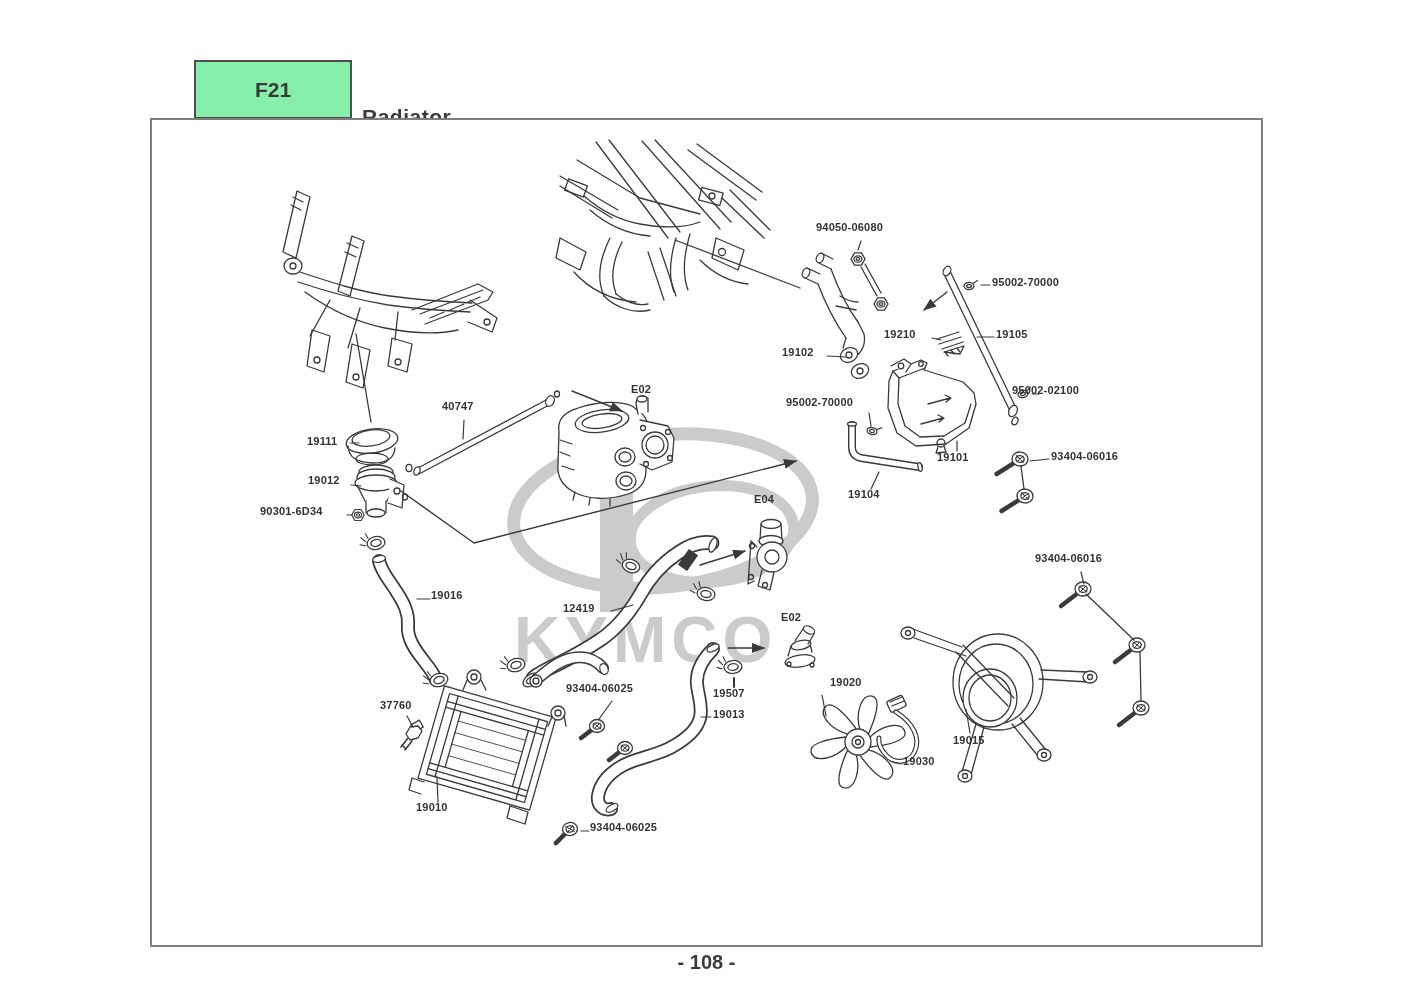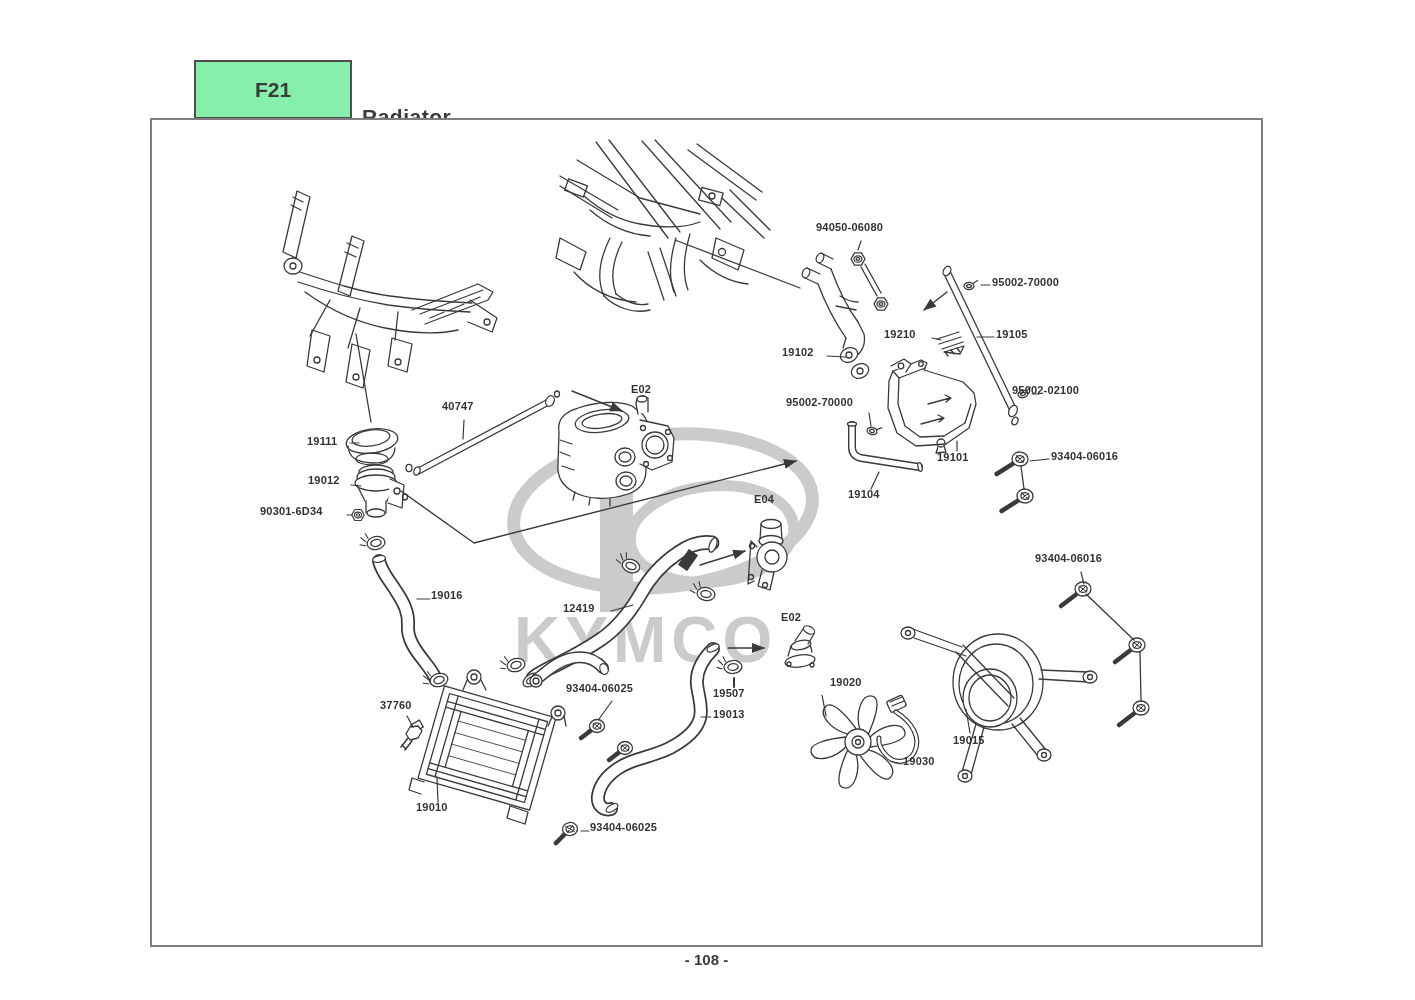--- a/index.html
+++ b/index.html
@@ -2,21 +2,21 @@
 <html><head>
 <meta charset="utf-8">
 <style>
   html,body { margin:0; padding:0; background:#fff; }
   body { width:1415px; height:1000px; position:relative; font-family:"Liberation Sans", sans-serif; overflow:hidden; }
   .header-box { position:absolute; left:150px; top:60px; width:158px; height:59px; border:2px solid #4e4e4e; box-sizing:border-box; display:flex; align-items:center; justify-content:center; font-size:21px; font-weight:bold; color:#3a3a3a; background:#86efac;margin-left:44px; }
   .header-title { position:absolute; left:362px; top:79px; font-size:21px; font-weight:bold; color:#3a3a3a; letter-spacing:0.5px;margin-top:26px; }
   .content-border { position:absolute; left:150px; top:118px; width:1113px; height:829px; border:2px solid #7e7e7e; box-sizing:border-box; background:#fff; }
   svg.diagram { position:absolute; left:0; top:0; width:1415px; height:1000px; }
   .plabel { position:absolute; font-weight:bold; font-size:11px; line-height:1.1; color:#333; white-space:nowrap; letter-spacing:0.2px; }
-  .footer { position:absolute; left:150px; top:951px; width:1113px; text-align:center; font-weight:bold; font-size:15px; color:#3a3a3a; }
+  .footer { position:absolute; left:150px; top:951px; width:1113px; text-align:center; font-weight:bold; font-size:20px; color:#3a3a3a; }
   .wm-text { font-family:"Liberation Sans", sans-serif; font-weight:bold; font-size:64px; letter-spacing:5px; fill:#cbcbcb; }
 </style>
 </head>
 <body>
 
 <div class="header-box">
   <span>F21</span>
 </div>
 <div class="header-title">Radiator</div>
 <div class="content-border"></div>

